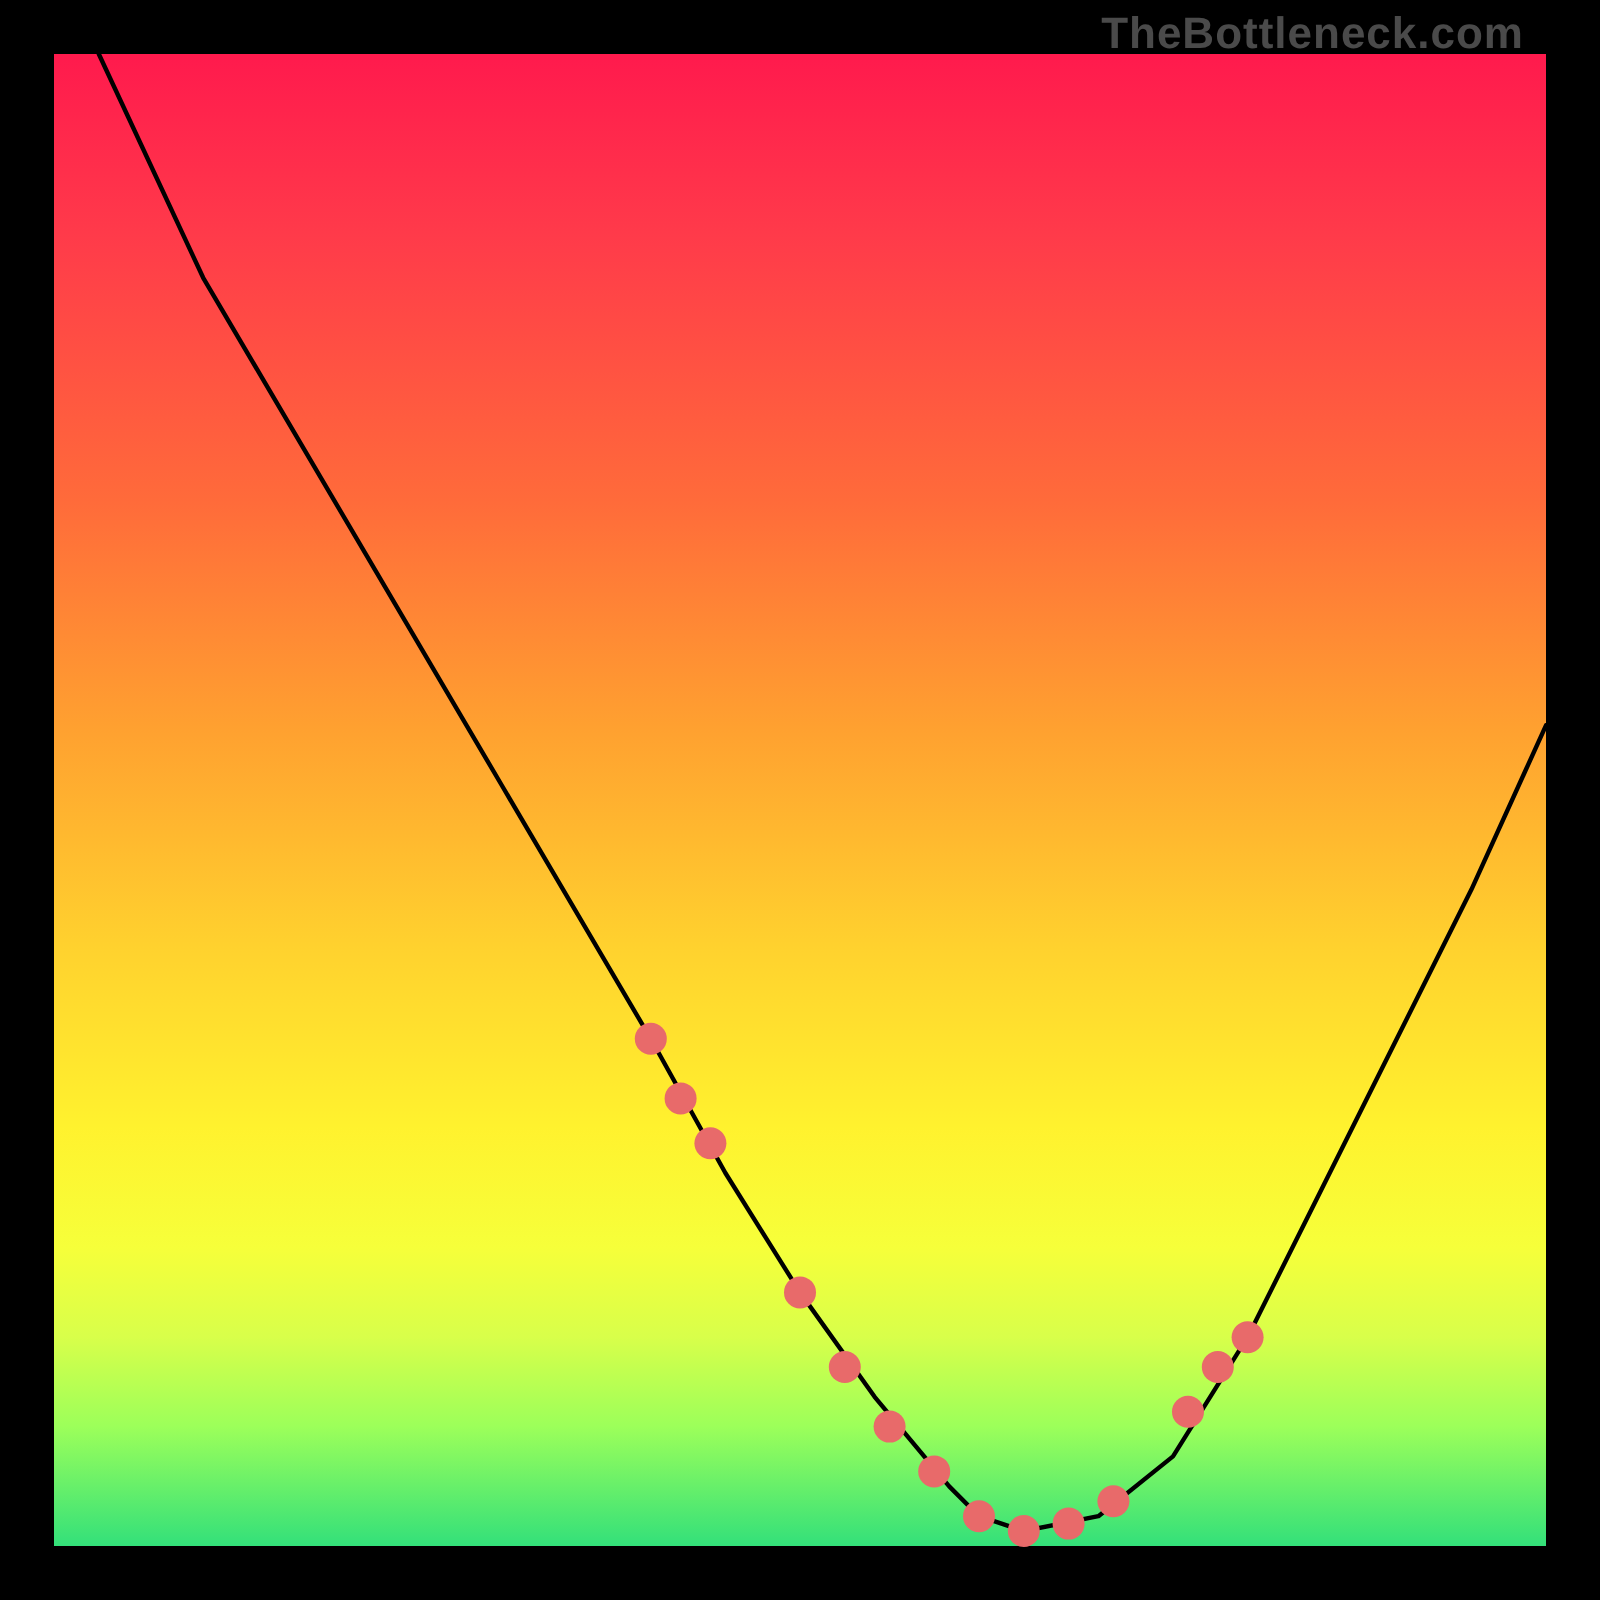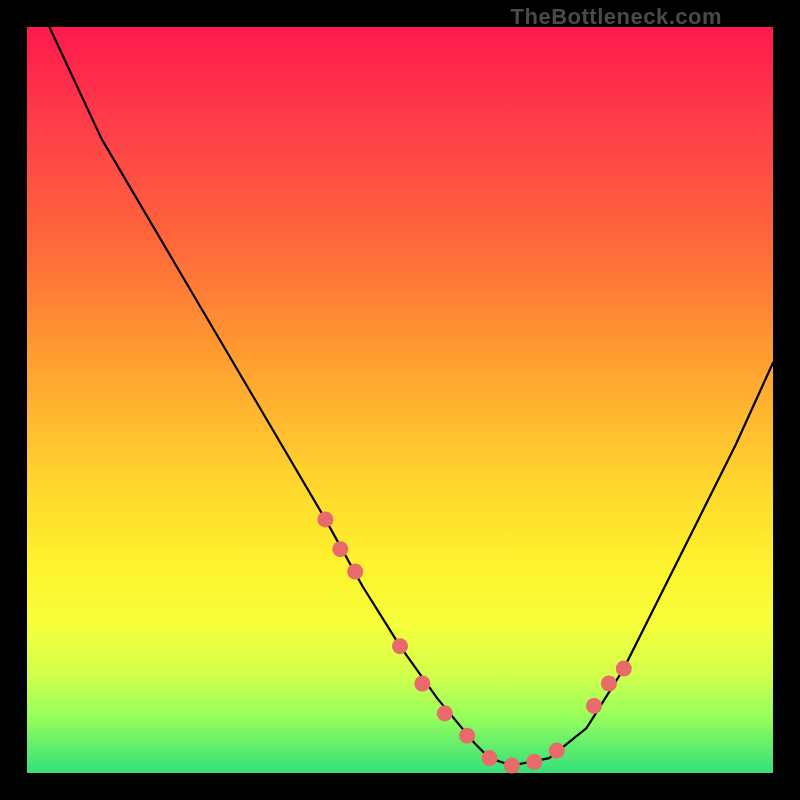--- a/index.html
+++ b/index.html
@@ -9,20 +9,21 @@
     height: 800px;
     background: #000;
     overflow: hidden;
     font-family: Arial, Helvetica, sans-serif;
   }
   .frame {
     position: relative;
     width: 732px;
     height: 800px;
     background: #000;
+    padding-left: 40px;
   }
   .watermark {
     position: absolute;
     top: 4px;
     right: 10px;
     color: #4a4a4a;
     font-size: 22px;
     font-weight: bold;
     letter-spacing: 0.5px;
     z-index: 10;

